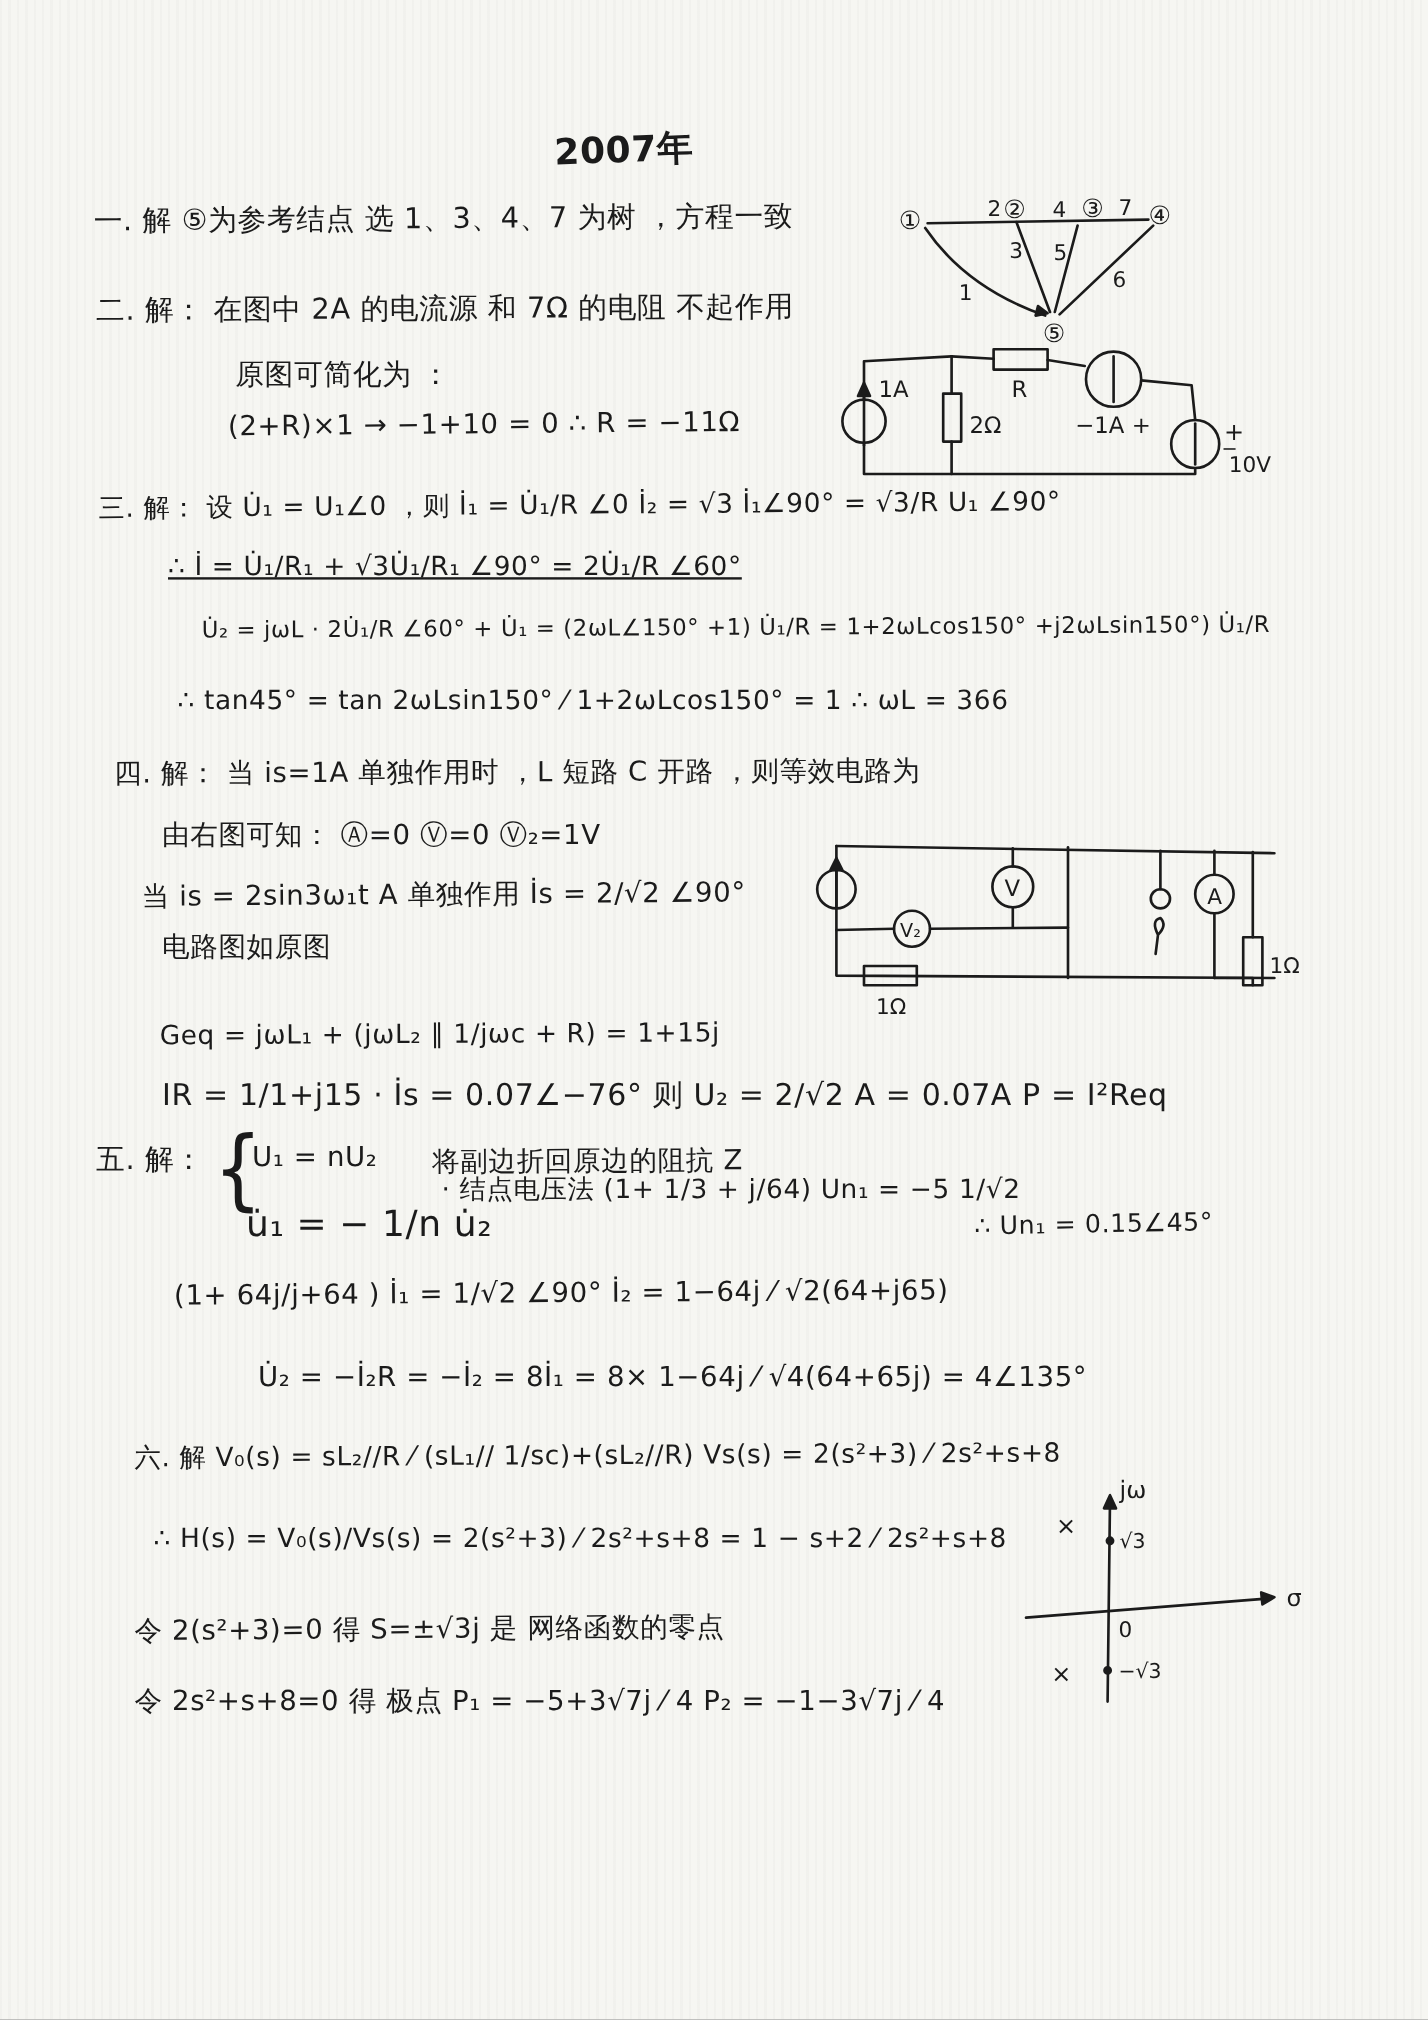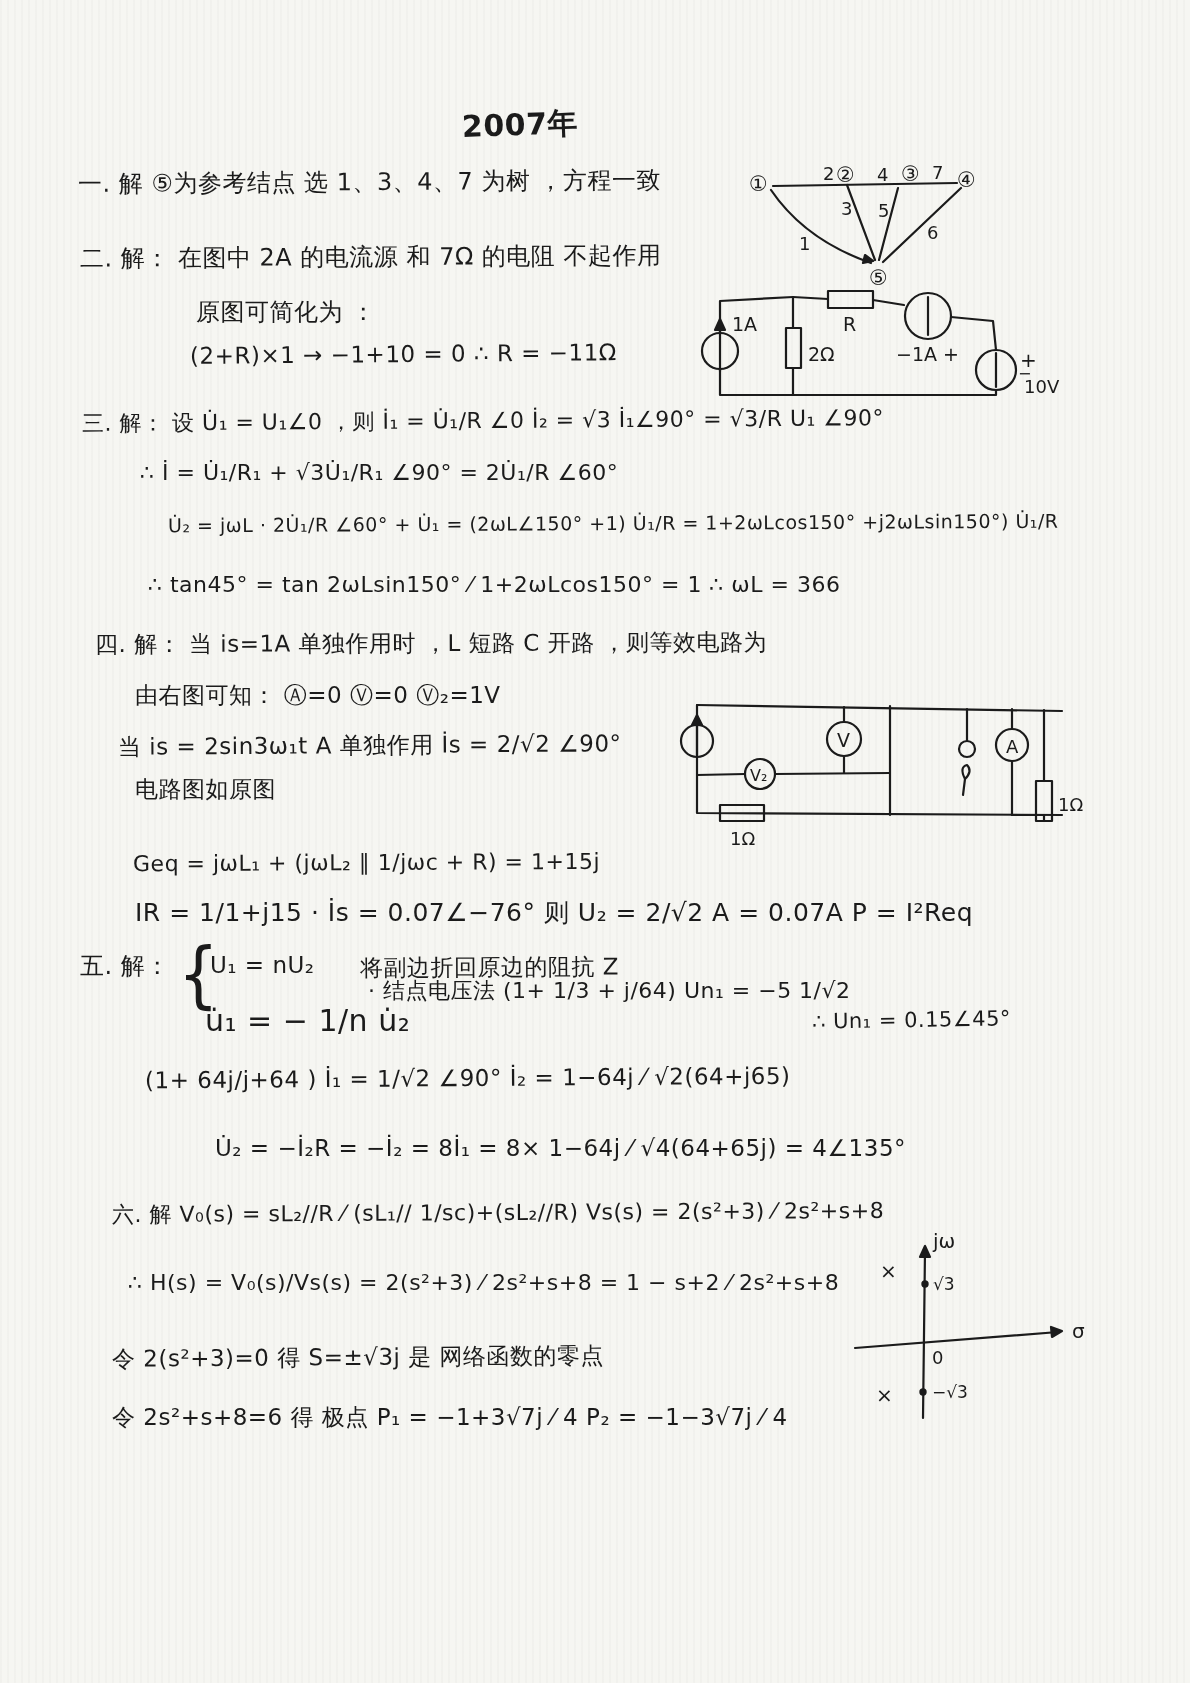--- a/index.html
+++ b/index.html
@@ -88,21 +88,21 @@
     <path d="M240,14 L240,52"></path>
     <text x="208" y="78" style="font-size:19px;">−1A +</text>
     <circle cx="308" cy="87" r="20"></circle>
     <path d="M308,70 L308,104"></path>
     <text x="332" y="84" style="font-size:20px;">+</text>
     <text x="330" y="96" style="font-size:16px;">−</text>
     <text x="336" y="110" style="font-size:18px;">10V</text>
   </svg>
 
   <div class="ln" style="left:82px;top:406px;font-size:22px;transform:rotate(-0.4deg);">三. 解： 设 U̇₁ = U₁∠0 ，则 İ₁ = U̇₁/R ∠0      İ₂ = √3 İ₁∠90° = √3/R U₁ ∠90°</div>
-  <div class="ln" style="left:140px;top:460px;font-size:22px;">∴ İ = U̇₁/R₁ + √3U̇₁/R₁ ∠90° = 2U̇₁/R ∠60°</div>
+  <div class="ln" style="left:140px;top:460px;font-size:22px;text-decoration:underline;">∴ İ = U̇₁/R₁ + √3U̇₁/R₁ ∠90° = 2U̇₁/R ∠60°</div>
   <div class="ln" style="left:168px;top:512px;font-size:19px;transform:rotate(-0.3deg);">U̇₂ = jωL · 2U̇₁/R ∠60° + U̇₁ = (2ωL∠150° +1) U̇₁/R = 1+2ωLcos150° +j2ωLsin150°) U̇₁/R</div>
   <div class="ln" style="left:148px;top:572px;font-size:22px;text-align:right;">∴ tan45° = tan  2ωLsin150° ⁄ 1+2ωLcos150°  = 1      ∴ ωL = 366</div>
 
   <div class="ln" style="left:95px;top:628px;font-size:23px;transform:rotate(-0.2deg);">四. 解： 当 is=1A 单独作用时 ，L 短路  C 开路 ，则等效电路为</div>
   <div class="ln" style="left:135px;top:680px;font-size:23px;">由右图可知： Ⓐ=0    Ⓥ=0    Ⓥ₂=1V</div>
   <div class="ln" style="left:118px;top:730px;font-size:23px;transform:rotate(-0.4deg);">当 is = 2sin3ω₁t A 单独作用      İs = 2/√2 ∠90°</div>
   <div class="ln" style="left:135px;top:774px;font-size:23px;">电路图如原图</div>
   <div class="ln" style="left:133px;top:850px;font-size:22px;transform:rotate(-0.3deg);">Geq = jωL₁ + (jωL₂ ∥ 1/jωc + R) = 1+15j</div>
   <div class="ln" style="left:135px;top:896px;font-size:25px;">IR = 1/1+j15 · İs = 0.07∠−76°    则 U₂ = 2/√2      A = 0.07A      P = I²Req</div>
 
@@ -140,21 +140,21 @@
   <div class="ln" style="left:360px;top:952px;font-size:23px;transform:rotate(-0.3deg);">将副边折回原边的阻抗 Z</div>
   <div class="ln" style="left:205px;top:1003px;font-size:30px;">u̇₁ = − 1/n u̇₂</div>
   <div class="ln" style="left:368px;top:976px;font-size:22px;">· 结点电压法    (1+ 1/3 + j/64) Un₁ = −5 1/√2</div>
   <div class="ln" style="left:812px;top:1008px;font-size:21px;transform:rotate(-1deg);">∴ Un₁ = 0.15∠45°</div>
   <div class="ln" style="left:145px;top:1065px;font-size:23px;transform:rotate(-0.4deg);">(1+ 64j/j+64 ) İ₁ = 1/√2 ∠90°        İ₂ = 1−64j ⁄ √2(64+j65)</div>
   <div class="ln" style="left:215px;top:1135px;font-size:23px;">U̇₂ = −İ₂R = −İ₂ = 8İ₁ = 8× 1−64j ⁄ √4(64+65j)  = 4∠135°</div>
 
   <div class="ln" style="left:112px;top:1198px;font-size:22px;transform:rotate(-0.3deg);">六. 解   V₀(s) =  sL₂//R ⁄ (sL₁// 1/sc)+(sL₂//R)     Vs(s) =  2(s²+3) ⁄ 2s²+s+8</div>
   <div class="ln" style="left:128px;top:1270px;font-size:22px;">∴ H(s) = V₀(s)/Vs(s) =  2(s²+3) ⁄ 2s²+s+8  = 1 −  s+2 ⁄ 2s²+s+8</div>
   <div class="ln" style="left:112px;top:1342px;font-size:23px;transform:rotate(-0.4deg);">令 2(s²+3)=0   得 S=±√3j 是 网络函数的零点</div>
-  <div class="ln" style="left:112px;top:1402px;font-size:23px;">令 2s²+s+8=6   得 极点 P₁ = −1+3√7j ⁄ 4      P₂ = −1−3√7j ⁄ 4</div>
+  <div class="ln" style="left:112px;top:1402px;font-size:23px;">令 2s²+s+8=0   得 极点 P₁ = −5+3√7j ⁄ 4      P₂ = −1−3√7j ⁄ 4</div>
 
   <svg style="left:840px;top:1222px;" width="250" height="220" viewBox="0 0 250 220">
     <g>
       <path d="M83,196 L85,28"></path>
       <path d="M85,24 l-5,11 l10,0 z" style="fill:#1b1b1b"></path>
       <path d="M15,126 L218,110"></path>
       <path d="M222,109 l-11,-4 l1,10 z" style="fill:#1b1b1b"></path>
     </g>
     <text x="93" y="26" style="font-size:20px;">jω</text>
     <text x="232" y="116" style="font-size:20px;">σ</text>

